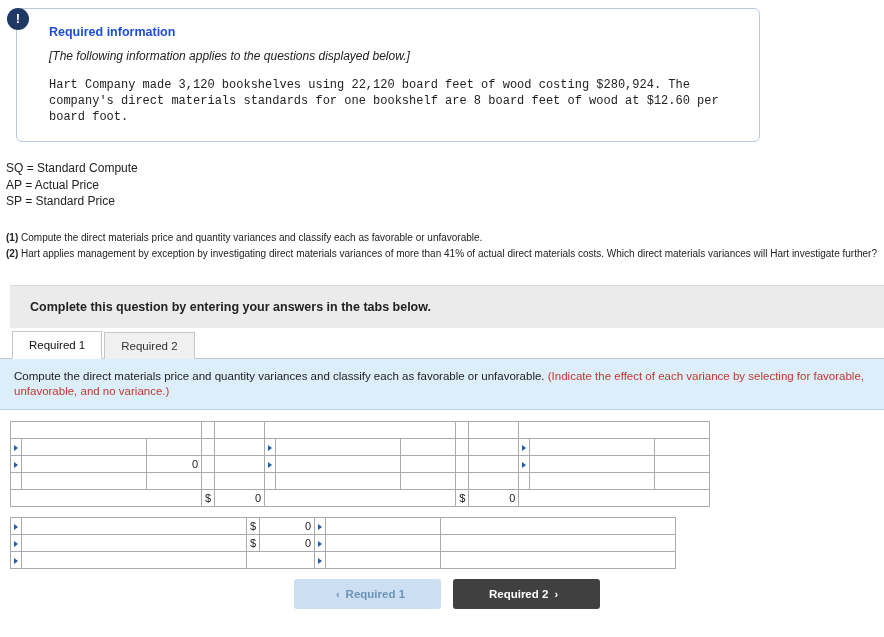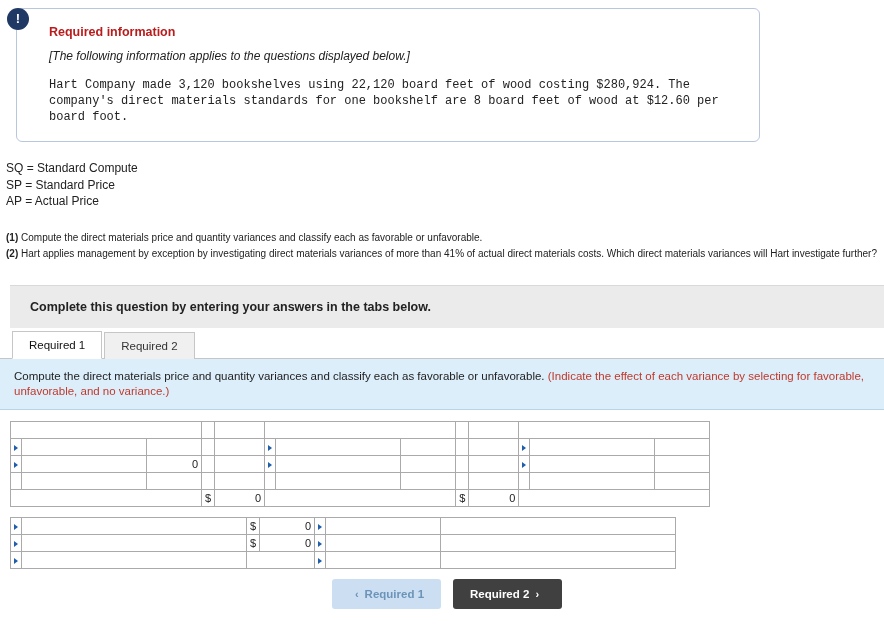--- a/index.html
+++ b/index.html
@@ -39,21 +39,21 @@
   }
   .info-box {
     margin-left: 8px;
     border: 1px solid #b9c7de;
     border-radius: 6px;
     background: #ffffff;
     padding: 16px 18px 16px 32px;
     box-sizing: border-box;
   }
   .info-title {
-    color: #b91c1c;
+    color: #1d4ed8;
     font-weight: bold;
     font-size: 12.5px;
     margin-bottom: 10px;
   }
   .info-sub {
     font-style: italic;
     font-size: 12px;
     margin-bottom: 14px;
   }
   .info-body {
@@ -192,21 +192,21 @@
     justify-content: center;
     gap: 12px;
     padding-left: 10px;
   }
   .btn {
     border: none;
     border-radius: 3px;
     font-size: 11.5px;
     font-weight: bold;
     padding: 9px 0;
-    width: 109px;
+    width: 147px;
     text-align: center;
     cursor: pointer;
     font-family: "Liberation Sans", sans-serif;
   }
   .btn-prev {
     background: #ccdff2;
     color: #6c93b8;
   }
   .btn-next {
     background: #404040;
@@ -221,22 +221,22 @@
   <div class="info-badge">!</div>
   <div class="info-box">
     <div class="info-title">Required information</div>
     <div class="info-sub">[The following information applies to the questions displayed below.]</div>
     <div class="info-body">Hart Company made 3,120 bookshelves using 22,120 board feet of wood costing $280,924. The company's direct materials standards for one bookshelf are 8 board feet of wood at $12.60 per board foot.</div>
   </div>
 </div>
 
 <div class="defs">
   <div>SQ = Standard Compute</div>
+  <div>AP = Actual Price</div>
   <div>SP = Standard Price</div>
-  <div>AP = Actual Price</div>
 </div>
 
 <div class="questions">
   <div><b>(1)</b><span> Compute the direct materials price and quantity variances and classify each as favorable or unfavorable.</span></div>
   <div><b>(2)</b><span> Hart applies management by exception by investigating direct materials variances of more than 41% of actual direct materials costs. Which direct materials variances will Hart investigate further?</span></div>
 </div>
 
 <div class="grey-bar">Complete this question by entering your answers in the tabs below.</div>
 
 <div class="tabs">

